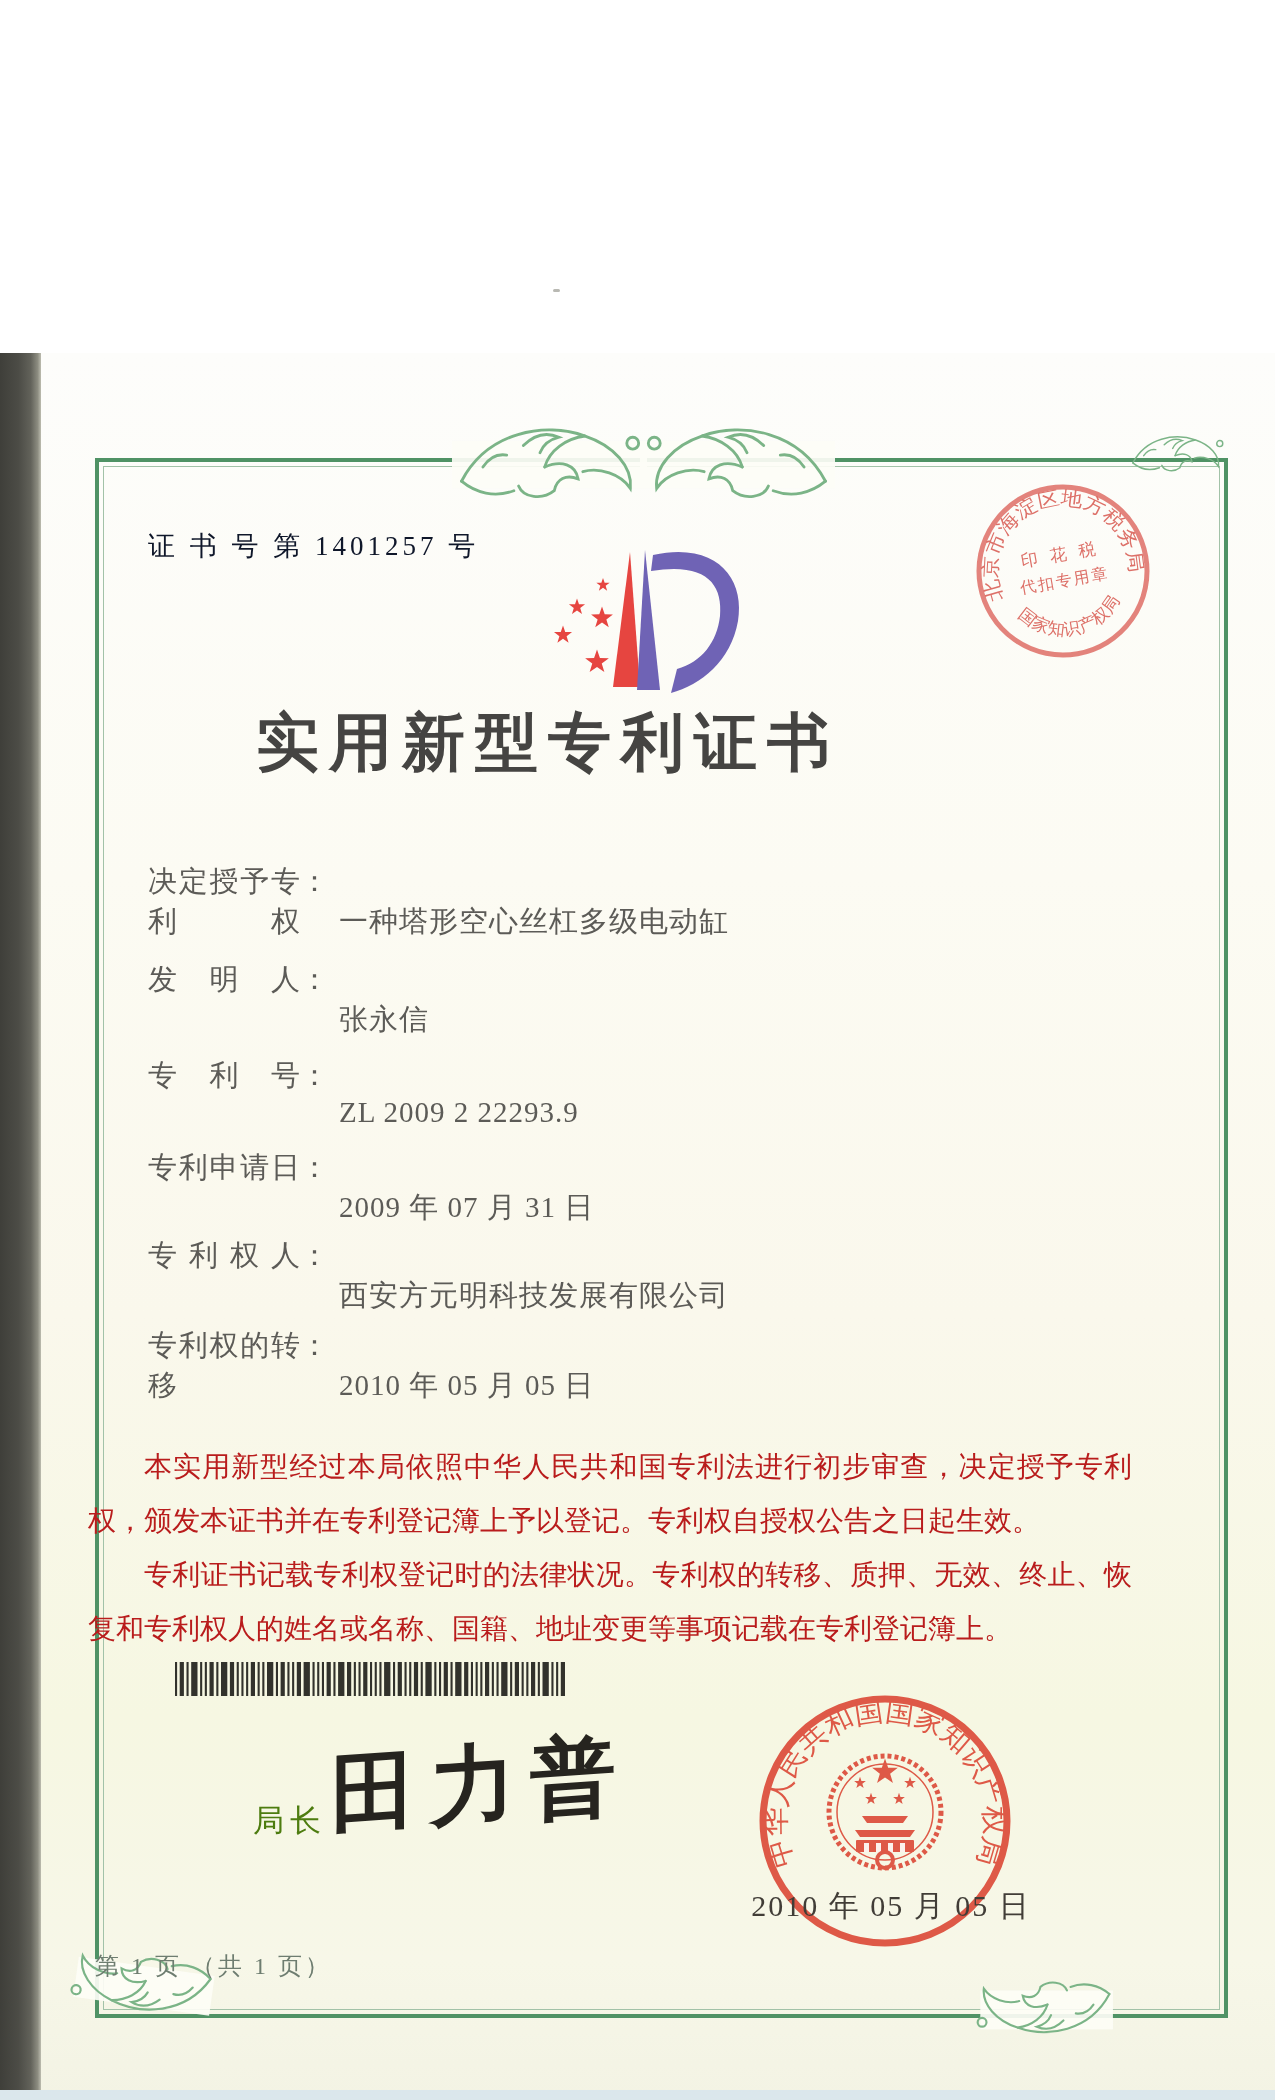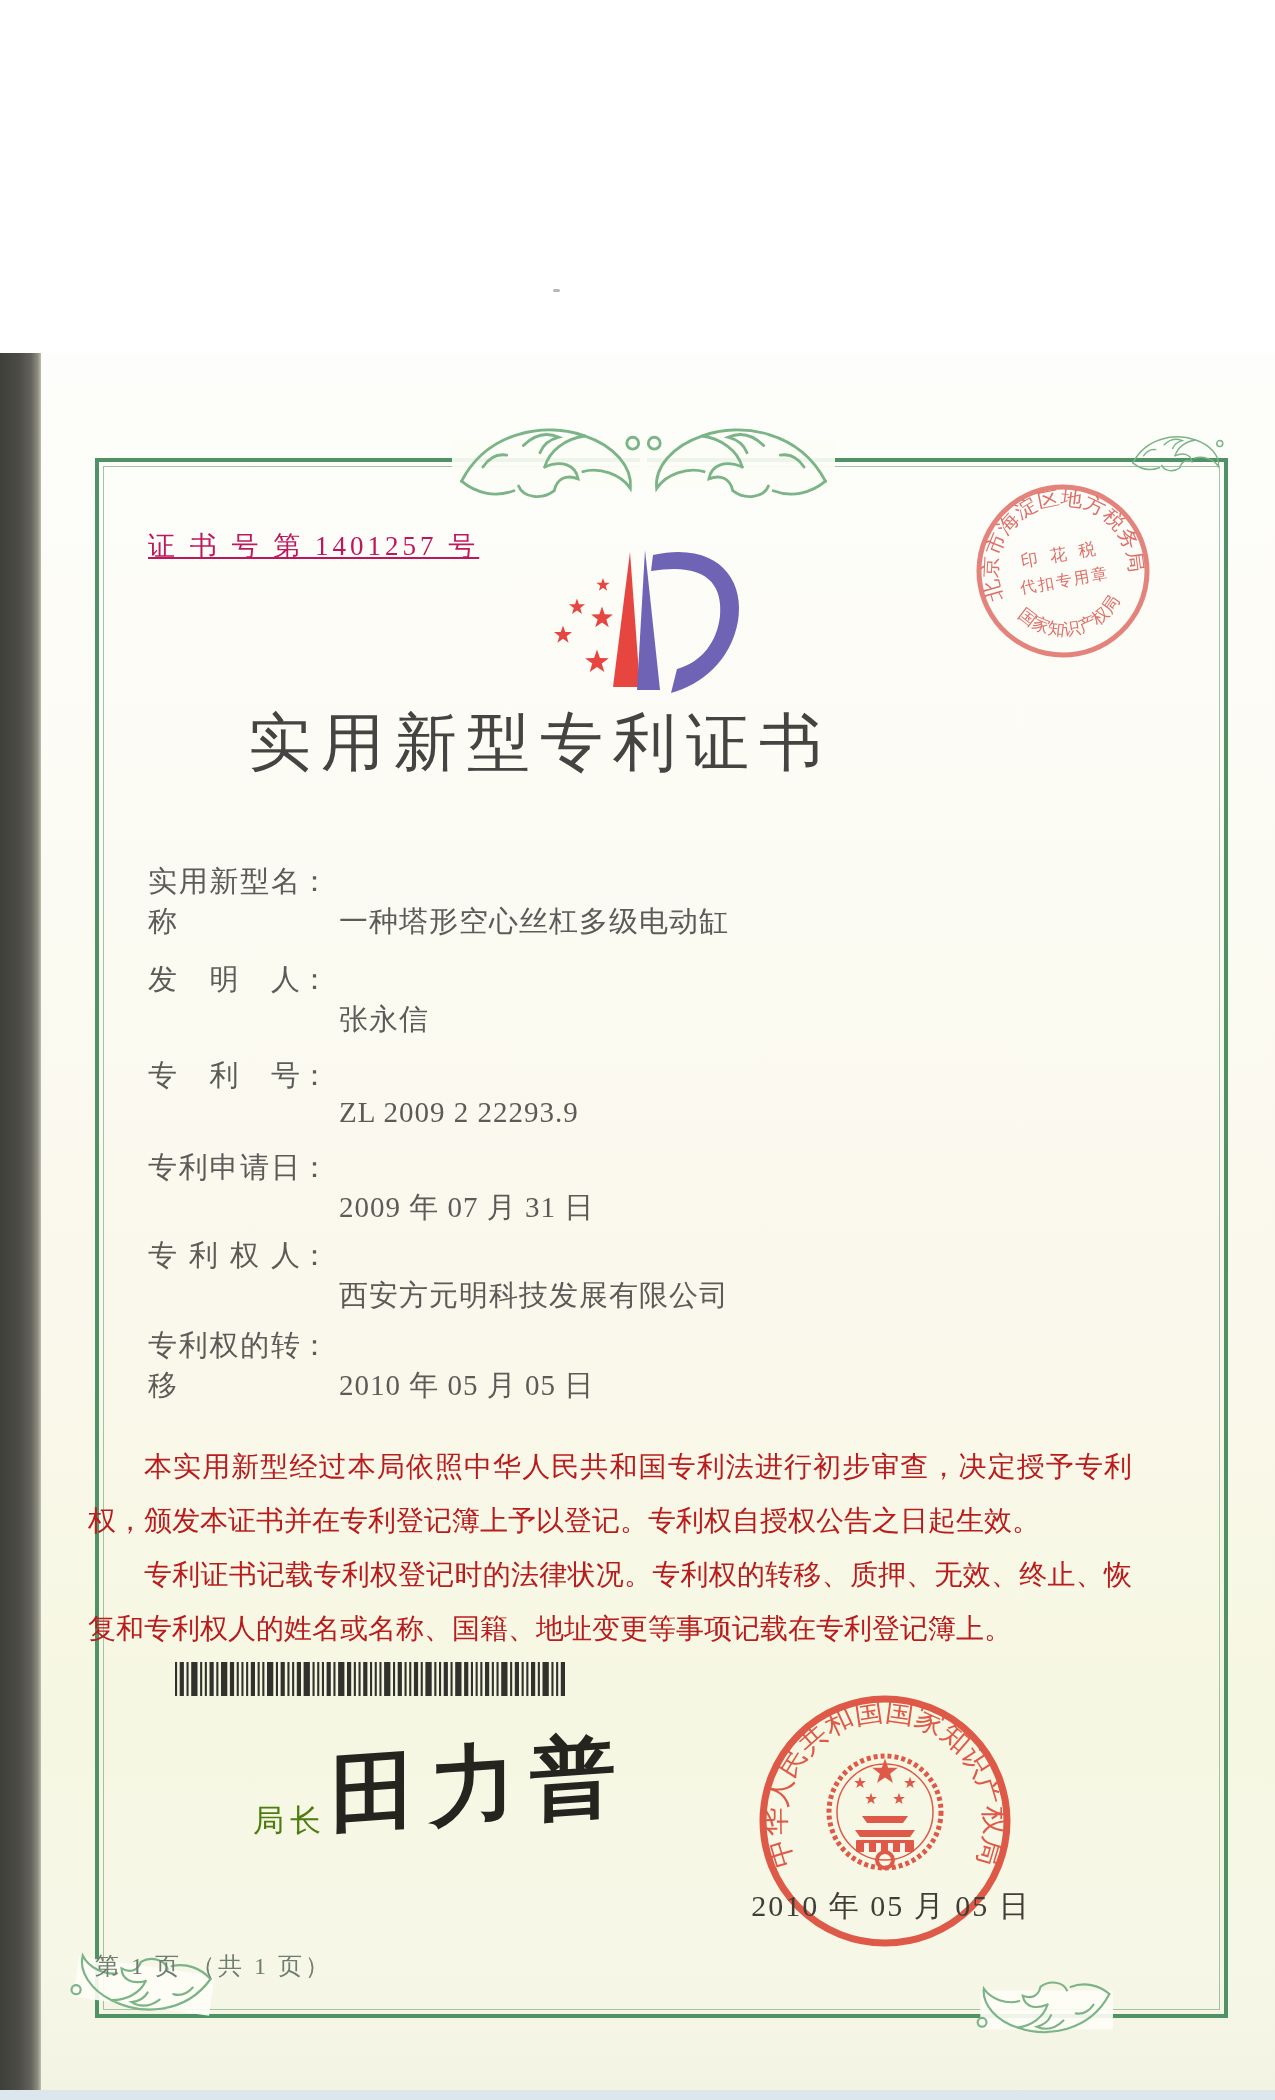--- a/index.html
+++ b/index.html
@@ -12,23 +12,23 @@
          background:linear-gradient(90deg,#3f3f3a 0%,#4c4c46 45%,#62625a 75%,#8d8d81 92%,#bdbdb0 100%);z-index:2;}
   .bottom-strip{position:absolute;left:0;bottom:0;width:100%;height:10px;background:#dbe7ec;z-index:2;}
   .speck{position:absolute;left:553px;top:289px;width:7px;height:3px;border-radius:2px;background:#b9b9b3;z-index:2;}
   
   .frame{position:absolute;left:95px;top:458px;width:1125px;height:1552px;
          border:4px solid #4f9265;z-index:3;}
   .frame-inner{position:absolute;left:4px;top:4px;right:4px;bottom:4px;border:1px solid #a2c2a8;}
   .orn{position:absolute;z-index:4;}
   .orn .backing{fill:#fdfdf6;opacity:.92;}
   .content{position:absolute;z-index:5;}
-  .cert-no{left:148px;top:528px;font-size:27px;letter-spacing:4px;color:#be185d;text-decoration:underline;}
-  .title{left:95px;top:700px;width:890px;text-align:center;font-size:63px;font-weight:400;
-         letter-spacing:10px;color:#454442;}
+  .cert-no{left:148px;top:528px;font-size:27px;letter-spacing:4px;color:#0f172a;}
+  .title{left:95px;top:700px;width:890px;text-align:center;font-size:63px;font-weight:700;
+         letter-spacing:10px;color:#454442;padding-left:8px;}
   .field-row{left:148px;width:950px;height:42px;font-size:29px;color:#5c5b57;}
   .field-label{display:inline-block;width:152px;text-align:justify;text-align-last:justify;vertical-align:top;}
   .field-colon{display:inline-block;vertical-align:top;}
   .field-value{display:inline-block;margin-left:10px;vertical-align:top;letter-spacing:1px;margin-top:40px;}
   .paras{left:88px;top:1440px;width:1044px;font-size:28px;line-height:54px;color:#b91c1c;
          text-align:justify;}
   .paras p{margin:0;text-indent:2em;}
   .barcode{left:175px;top:1662px;width:392px;height:34px;}
   .director-label{left:253px;top:1800px;font-size:31px;color:#4d7c0f;letter-spacing:6px;}
   .signature{left:330px;top:1742px;font-size:86px;font-weight:600;color:#26241f;
@@ -116,21 +116,21 @@
       </text>
       <text x="95" y="84" text-anchor="middle" font-size="17" letter-spacing="4" fill="#dd7068">印 花 税</text>
       <text x="95" y="110" text-anchor="middle" font-size="16" letter-spacing="2" fill="#dd7068">代扣专用章</text>
     </svg>
   </div>
 
   <div class="content title">实用新型专利证书</div>
 
   <div>
     <div class="content field-row" style="top:862px">
-      <span class="field-label">实用新型名称</span><span class="field-colon">：</span><span class="field-value">一种塔形空心丝杠多级电动缸</span>
+      <span class="field-label">决定授予专利权</span><span class="field-colon">：</span><span class="field-value">一种塔形空心丝杠多级电动缸</span>
     </div>
     <div class="content field-row" style="top:960px">
       <span class="field-label">发明人</span><span class="field-colon">：</span><span class="field-value">张永信</span>
     </div>
     <div class="content field-row" style="top:1056px">
       <span class="field-label">专利号</span><span class="field-colon">：</span><span class="field-value">ZL 2009 2 22293.9</span>
     </div>
     <div class="content field-row" style="top:1148px">
       <span class="field-label">专利申请日</span><span class="field-colon">：</span><span class="field-value">2009 年 07 月 31 日</span>
     </div>

